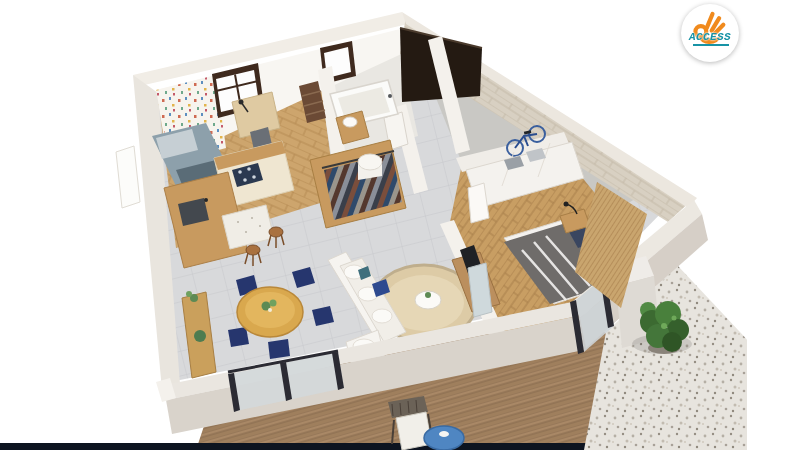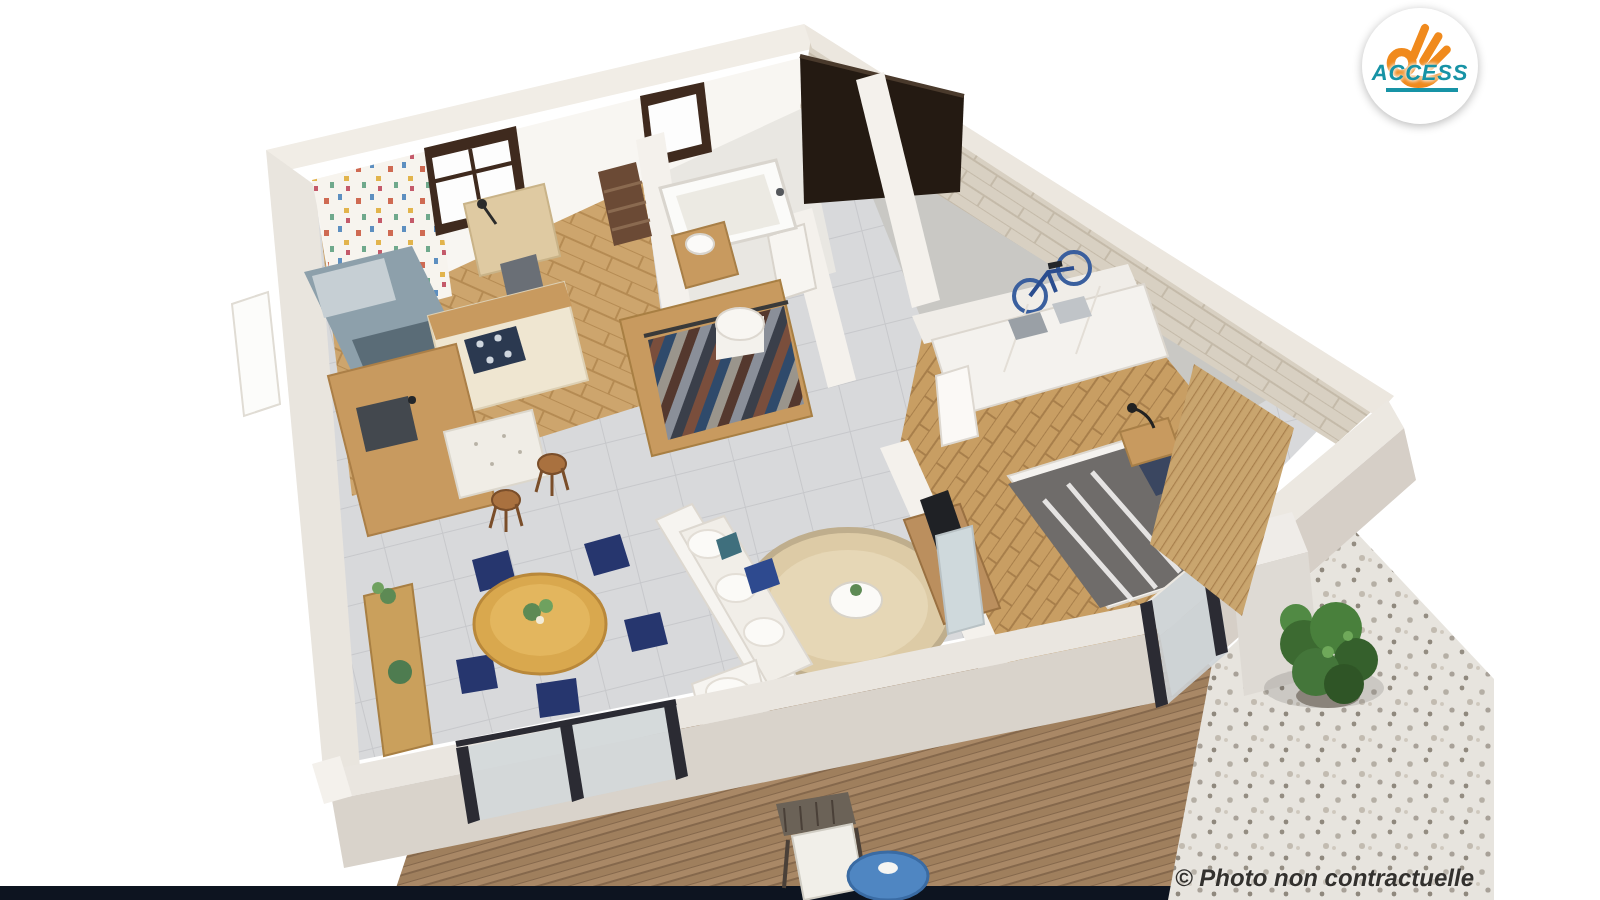--- a/index.html
+++ b/index.html
@@ -1,17 +1,17 @@
 <!DOCTYPE html>
 <html><head>
 <meta charset="utf-8">
 <style>
   html,body{margin:0;padding:0;background:#ffffff;}
   .stage{position:relative;width:747px;height:450px;overflow:hidden;background:#5eead4;
-         font-family:Liberation Sans, sans-serif;}
+         font-family:Liberation Mono, monospace;}
   .stage svg{position:absolute;left:0;top:0;}
   .logo{position:absolute;top:4px;right:8px;width:58px;height:58px;border-radius:50%;
         background:#fff;box-shadow:0 1px 5px rgba(0,0,0,.28);}
   .logo svg{position:absolute;left:9px;top:5px;}
   .logo .txt{position:absolute;top:27px;left:0;right:0;text-align:center;
              font-style:italic;font-weight:bold;font-size:11px;letter-spacing:.4px;
              color:#1793a6;text-shadow:0 0 2px #fff,0 0 2px #fff;}
   .logo .underline{position:absolute;top:40px;left:12px;right:10px;height:2px;background:#1793a6;}
   .copyright{position:absolute;right:10px;bottom:4px;font-style:italic;font-weight:bold;
              font-size:12px;color:#33312e;text-shadow:0 0 2px rgba(255,255,255,.5);}
@@ -322,15 +322,14 @@
       <path d="M10,33 q3,9 13,9 q11,0 15,-10 q-8,5 -28,1 z" fill="#f08a1d"></path>
       <circle cx="13" cy="27" r="6.5" fill="none" stroke="#f08a1d" stroke-width="5"></circle>
       <line x1="20" y1="23" x2="27" y2="6" stroke="#f08a1d" stroke-width="5" stroke-linecap="round"></line>
       <line x1="26" y1="26" x2="35" y2="11" stroke="#f08a1d" stroke-width="5" stroke-linecap="round"></line>
       <line x1="30" y1="29" x2="40" y2="19" stroke="#f08a1d" stroke-width="5" stroke-linecap="round"></line>
     </svg>
     <span class="txt">ACCESS</span>
     <span class="underline"></span>
   </div>
 
-  <div class="copyright">© Photo non contractuelle</div>
 
 </div>
 
 </body></html>

